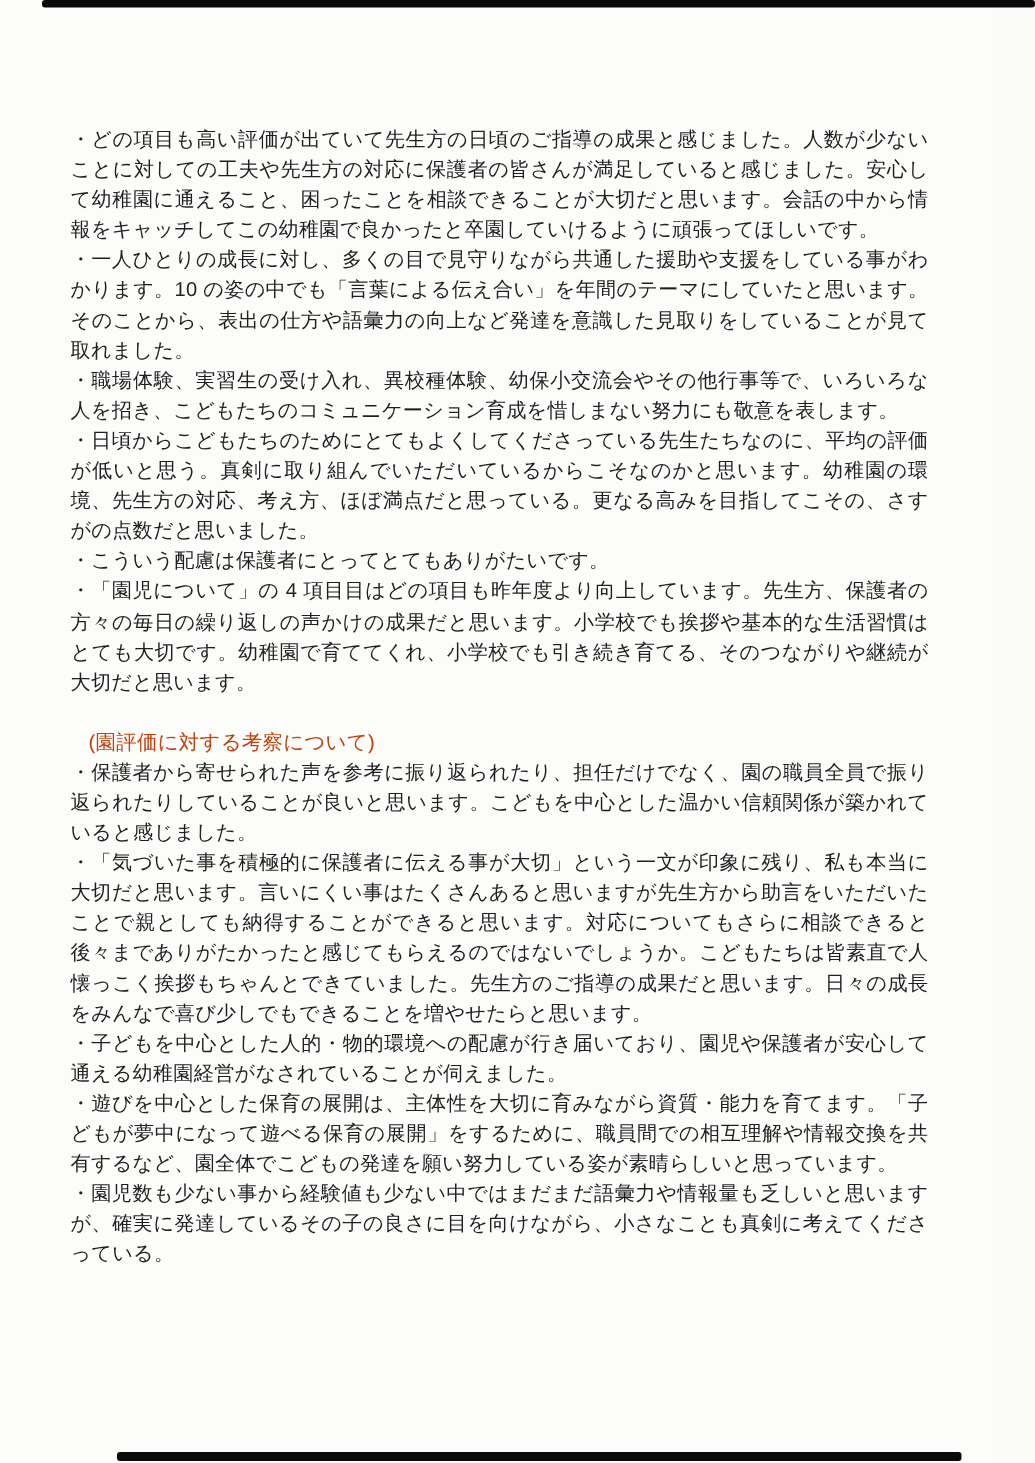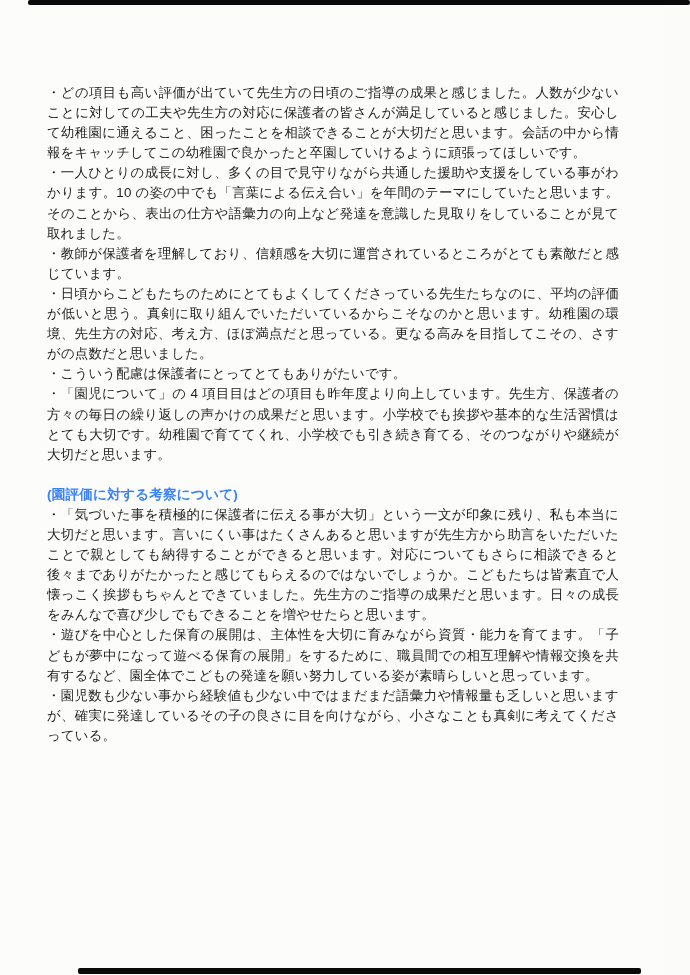--- a/index.html
+++ b/index.html
@@ -29,27 +29,27 @@
     padding: 0;
     font-size: 13.4px;
     line-height: 20.1px;
     letter-spacing: 0.2px;
     color: #1f1f1f;
     text-align: justify;
     text-justify: inter-character;
     font-weight: 500;
   }
   .section-heading {
-    margin: 20px 0 0 0;
+    margin: 20px 0 0 12px;
     padding: 0;
     font-size: 13.6px;
     line-height: 20.1px;
     letter-spacing: 0.2px;
-    color: #3b82f6;
-    font-weight: 700;
+    color: #c2410c;
+    font-weight: 400;
   }
   .scan-bar {
     position: absolute;
     background: #0a0a0a;
     border-radius: 2px;
   }
   .scan-bar.top {
     left: 28px;
     top: 0;
     width: 662px;
@@ -65,29 +65,31 @@
 </head>
 <body>
 
 <div class="page">
 
   <div class="scan-bar top"></div>
 
   <section>
     <p>・どの項目も高い評価が出ていて先生方の日頃のご指導の成果と感じました。人数が少ないことに対しての工夫や先生方の対応に保護者の皆さんが満足していると感じました。安心して幼稚園に通えること、困ったことを相談できることが大切だと思います。会話の中から情報をキャッチしてこの幼稚園で良かったと卒園していけるように頑張ってほしいです。</p>
     <p>・一人ひとりの成長に対し、多くの目で見守りながら共通した援助や支援をしている事がわかります。10 の姿の中でも「言葉による伝え合い」を年間のテーマにしていたと思います。そのことから、表出の仕方や語彙力の向上など発達を意識した見取りをしていることが見て取れました。</p>
-    <p>・教師が保護者を理解しており、信頼感を大切に運営されているところがとても素敵だと感じています。</p>
+    <p>・職場体験、実習生の受け入れ、異校種体験、幼保小交流会やその他行事等で、いろいろな人を招き、こどもたちのコミュニケーション育成を惜しまない努力にも敬意を表します。</p>
     <p>・日頃からこどもたちのためにとてもよくしてくださっている先生たちなのに、平均の評価が低いと思う。真剣に取り組んでいただいているからこそなのかと思います。幼稚園の環境、先生方の対応、考え方、ほぼ満点だと思っている。更なる高みを目指してこその、さすがの点数だと思いました。</p>
     <p>・こういう配慮は保護者にとってとてもありがたいです。</p>
     <p>・「園児について」の 4 項目目はどの項目も昨年度より向上しています。先生方、保護者の方々の毎日の繰り返しの声かけの成果だと思います。小学校でも挨拶や基本的な生活習慣はとても大切です。幼稚園で育ててくれ、小学校でも引き続き育てる、そのつながりや継続が大切だと思います。</p>
   </section>
 
   <h2 class="section-heading">(園評価に対する考察について)</h2>
 
   <section>
+    <p>・保護者から寄せられた声を参考に振り返られたり、担任だけでなく、園の職員全員で振り返られたりしていることが良いと思います。こどもを中心とした温かい信頼関係が築かれていると感じました。</p>
     <p>・「気づいた事を積極的に保護者に伝える事が大切」という一文が印象に残り、私も本当に大切だと思います。言いにくい事はたくさんあると思いますが先生方から助言をいただいたことで親としても納得することができると思います。対応についてもさらに相談できると後々までありがたかったと感じてもらえるのではないでしょうか。こどもたちは皆素直で人懐っこく挨拶もちゃんとできていました。先生方のご指導の成果だと思います。日々の成長をみんなで喜び少しでもできることを増やせたらと思います。</p>
+    <p>・子どもを中心とした人的・物的環境への配慮が行き届いており、園児や保護者が安心して通える幼稚園経営がなされていることが伺えました。</p>
     <p>・遊びを中心とした保育の展開は、主体性を大切に育みながら資質・能力を育てます。「子どもが夢中になって遊べる保育の展開」をするために、職員間での相互理解や情報交換を共有するなど、園全体でこどもの発達を願い努力している姿が素晴らしいと思っています。</p>
     <p>・園児数も少ない事から経験値も少ない中ではまだまだ語彙力や情報量も乏しいと思いますが、確実に発達しているその子の良さに目を向けながら、小さなことも真剣に考えてくださっている。</p>
   </section>
 
   <div class="scan-bar bottom"></div>
 
 </div>
 
 </body></html>

